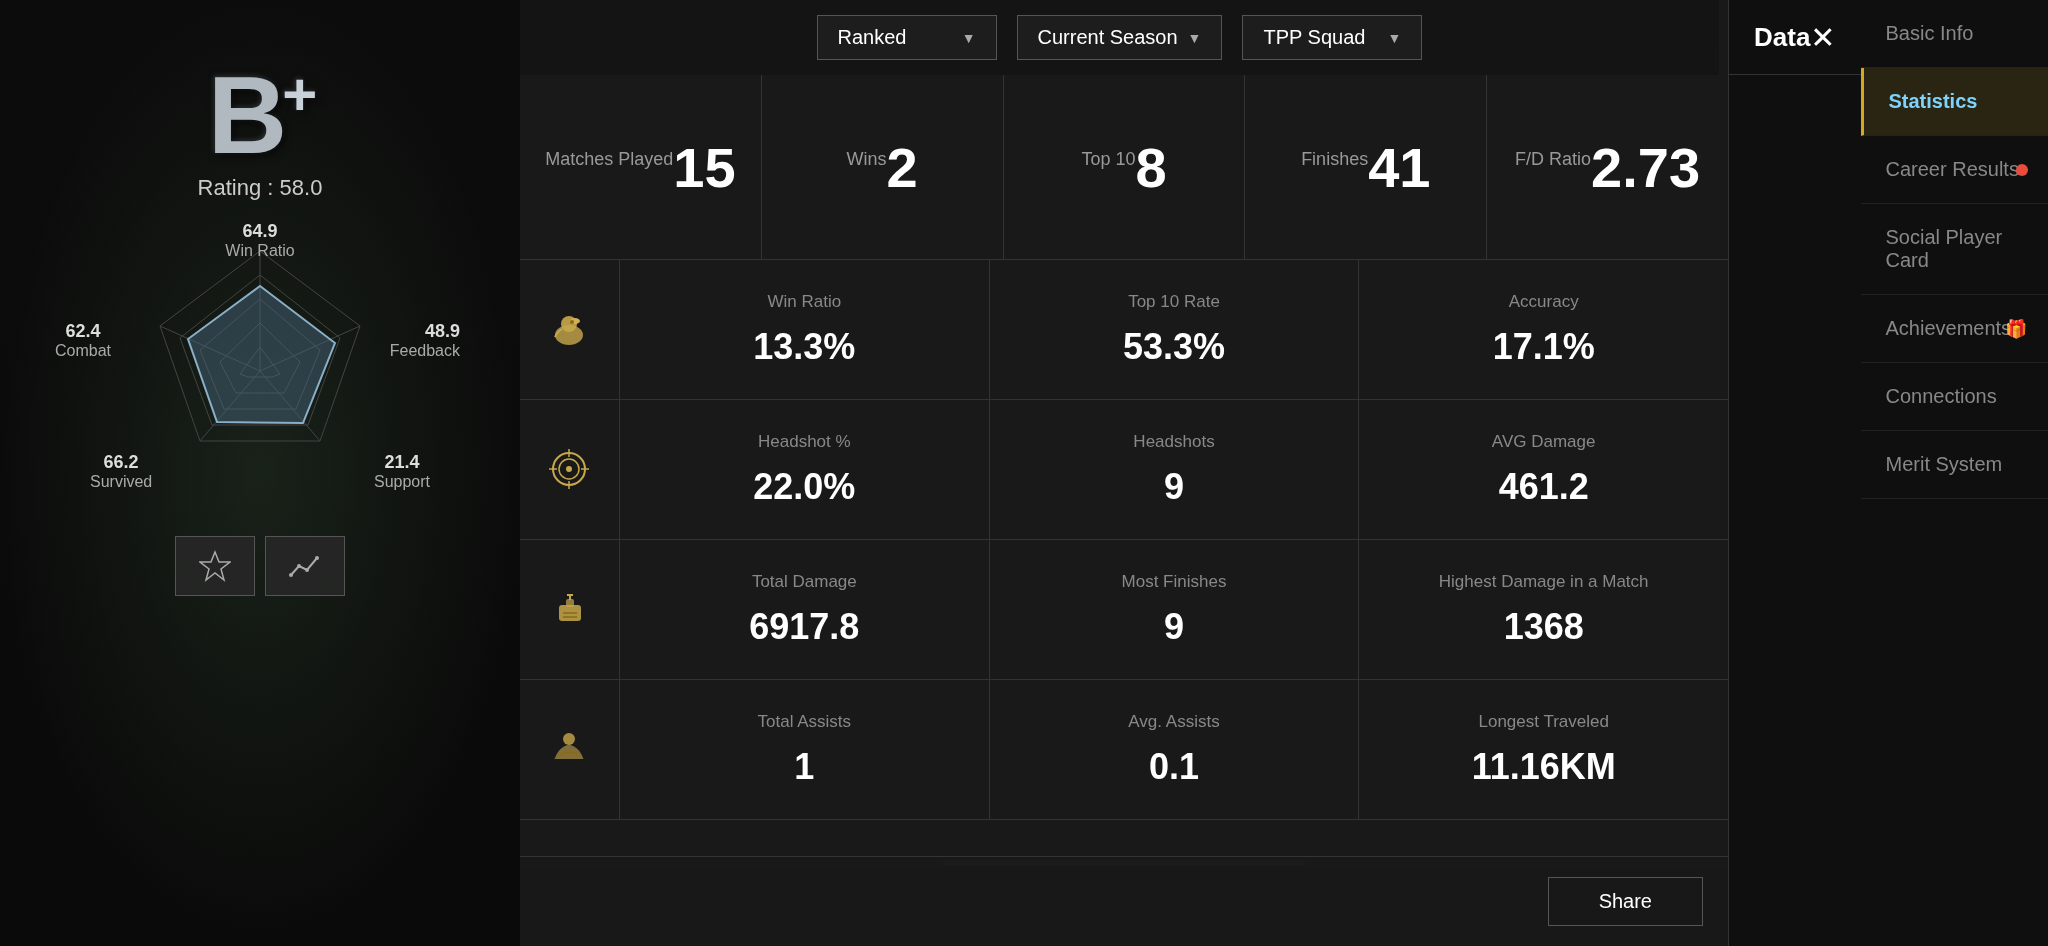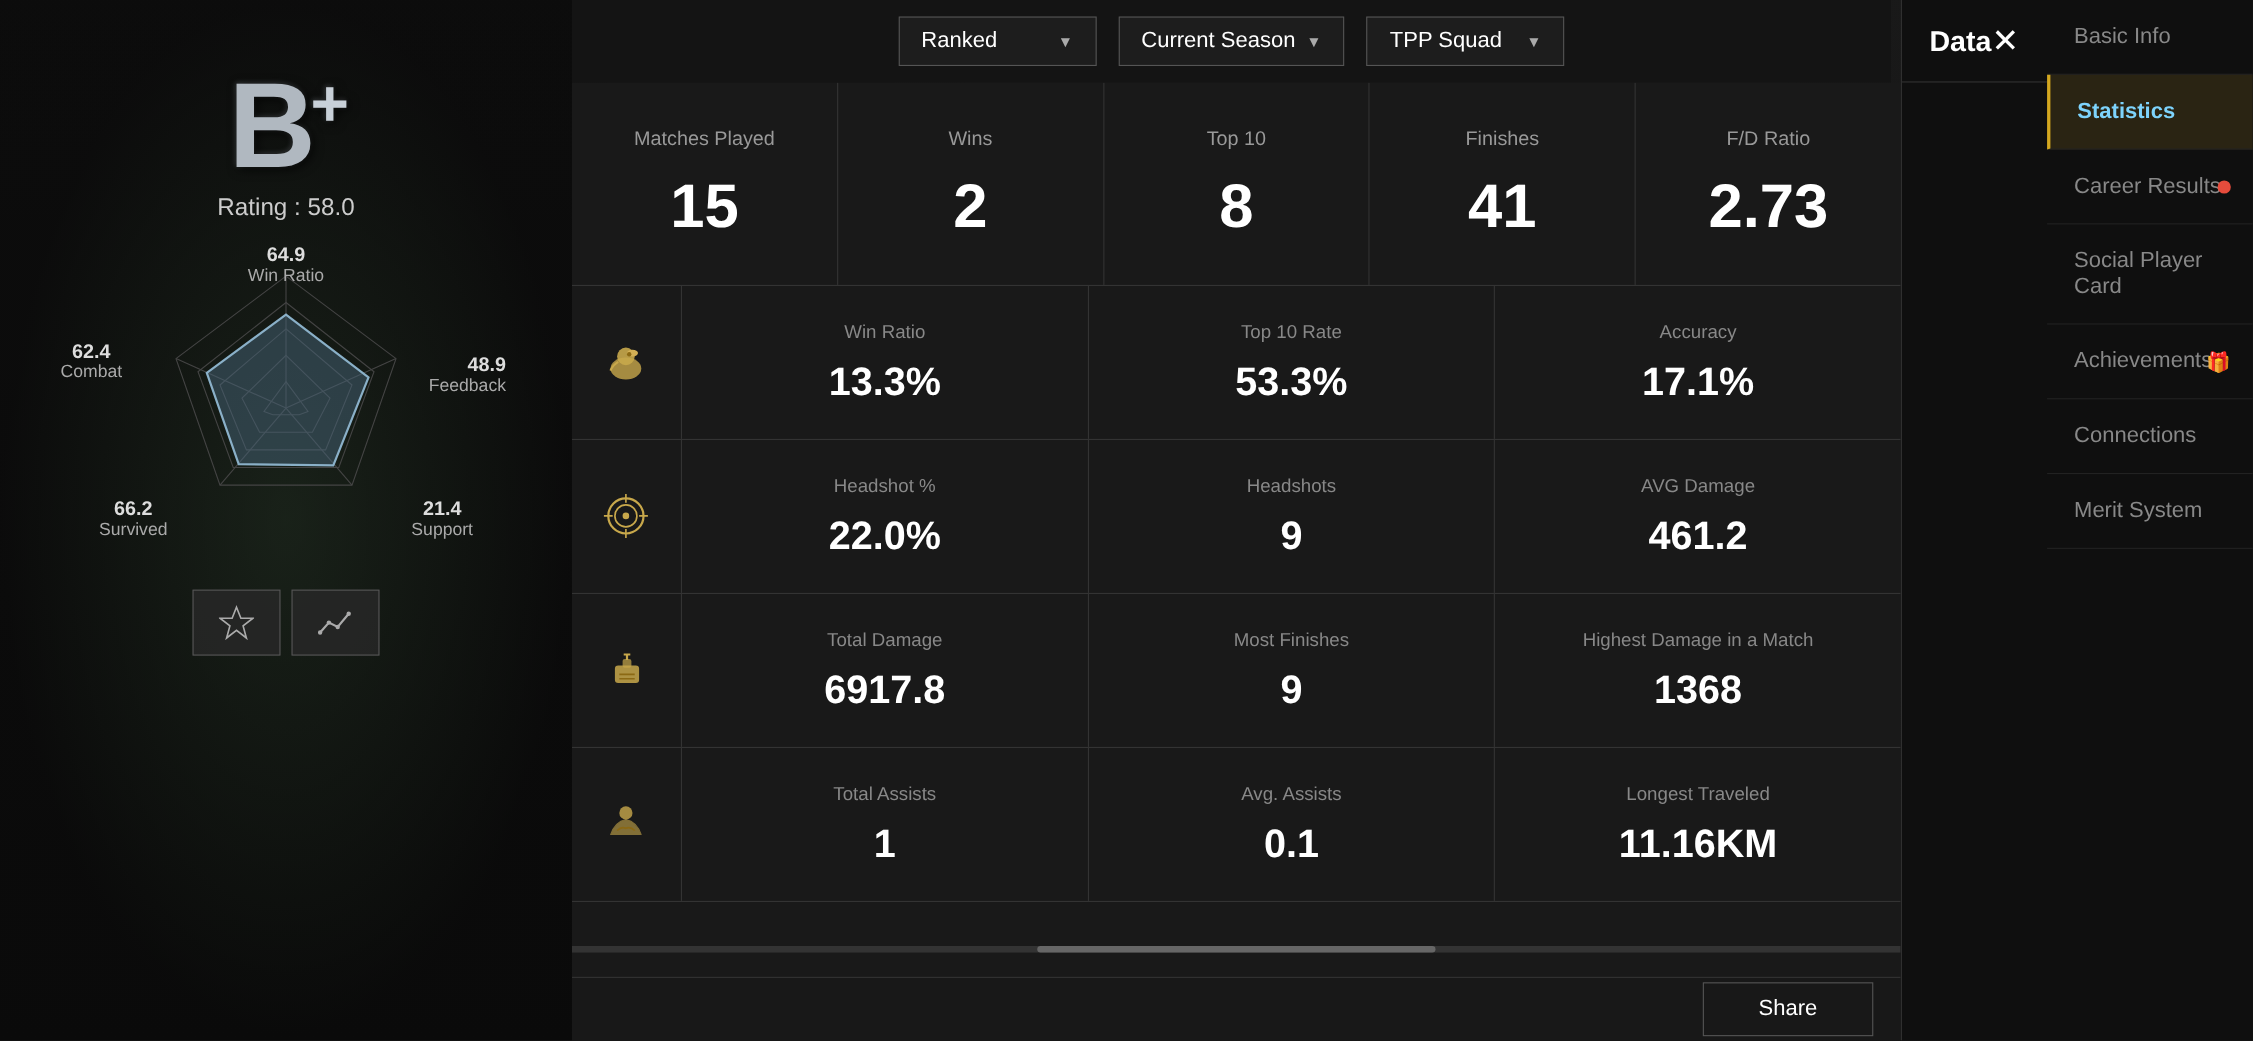--- a/index.html
+++ b/index.html
@@ -88,21 +88,21 @@
       display: block;
       color: #ddd;
       font-weight: bold;
       font-size: 18px;
     }
 
     .label-top { top: -10px; left: 50%; transform: translateX(-50%); }
     .label-right { top: 90px; right: -60px; text-align: right; }
     .label-bottom-right { bottom: 20px; right: -30px; }
     .label-bottom-left { bottom: 20px; left: -30px; }
-    .label-left { top: 78px; left: -65px; }
+    .label-left { top: 90px; left: -65px; }
 
     
     .bottom-buttons {
       position: relative;
       z-index: 2;
       display: flex;
       gap: 10px;
     }
 
     .icon-btn {
@@ -246,21 +246,21 @@
     
     .stats-header {
       display: flex;
       border-bottom: 1px solid #333;
       height: 185px;
     }
 
     .stat-header-cell {
       flex: 1;
       display: flex;
-      flex-direction: column;
+      flex-direction: row;
       align-items: center;
       justify-content: center;
       border-right: 1px solid #333;
       padding: 15px 10px;
     }
 
     .stat-header-cell:last-child {
       border-right: none;
     }
 
@@ -325,21 +325,21 @@
     .stat-cell-value {
       color: #fff;
       font-size: 36px;
       font-weight: bold;
     }
 
     
     .share-row {
       display: flex;
       justify-content: flex-end;
-      padding: 4px 25px;
+      padding: 20px 25px;
       border-top: 1px solid #333;
       position: absolute;
       bottom: 0;
       right: 0;
       left: 0;
       background: rgba(25,25,25,0.97);
     }
 
     .share-btn {
       background: transparent;

